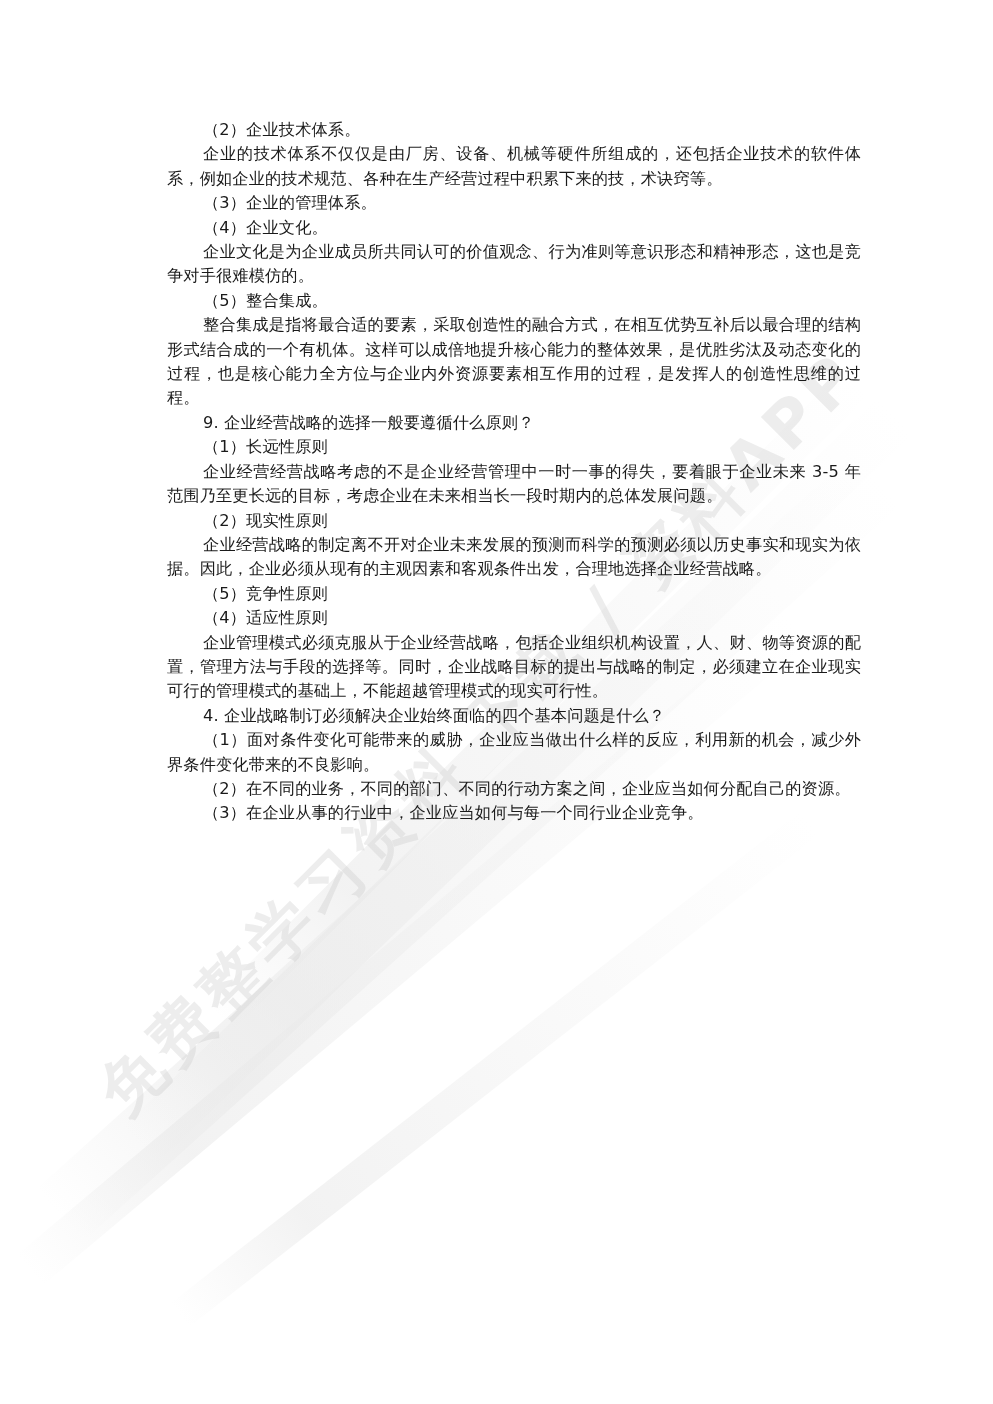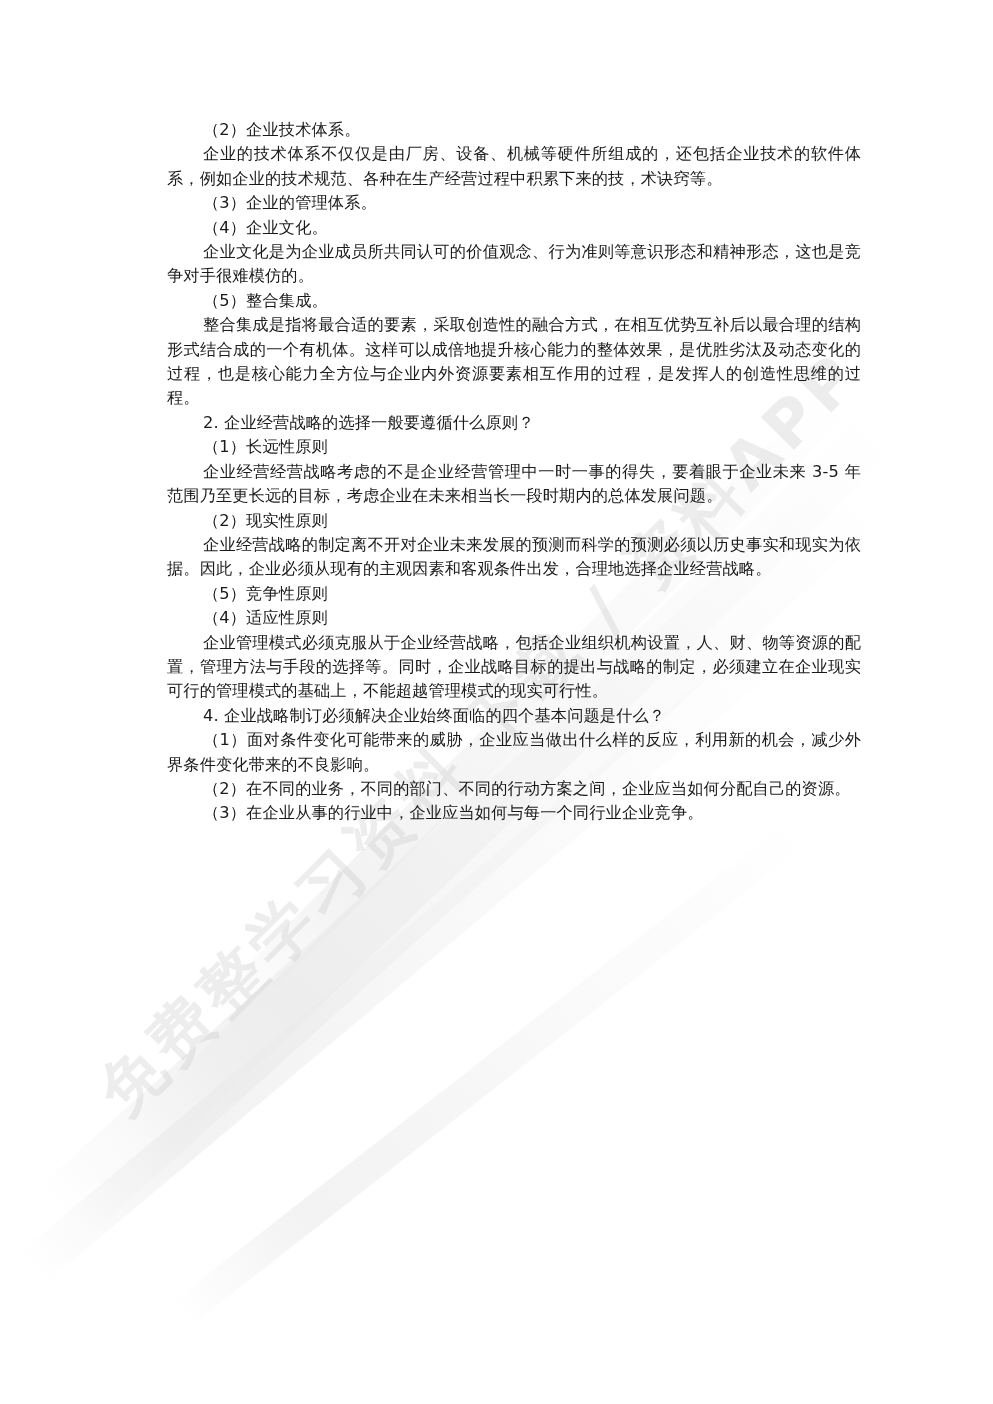--- a/index.html
+++ b/index.html
@@ -73,21 +73,21 @@
 </div>
 
 <div class="page">
   <p class="line heading">（2）企业技术体系。</p>
   <p class="line indent">企业的技术体系不仅仅是由厂房、设备、机械等硬件所组成的，还包括企业技术的软件体系，例如企业的技术规范、各种在生产经营过程中积累下来的技，术诀窍等。</p>
   <p class="line heading">（3）企业的管理体系。</p>
   <p class="line heading">（4）企业文化。</p>
   <p class="line indent">企业文化是为企业成员所共同认可的价值观念、行为准则等意识形态和精神形态，这也是竞争对手很难模仿的。</p>
   <p class="line heading">（5）整合集成。</p>
   <p class="line indent">整合集成是指将最合适的要素，采取创造性的融合方式，在相互优势互补后以最合理的结构形式结合成的一个有机体。这样可以成倍地提升核心能力的整体效果，是优胜劣汰及动态变化的过程，也是核心能力全方位与企业内外资源要素相互作用的过程，是发挥人的创造性思维的过程。</p>
-  <p class="line indent">2. 企业经营战略的选择一般要遵循什么原则？</p>
+  <p class="line indent">9. 企业经营战略的选择一般要遵循什么原则？</p>
   <p class="line heading">（1）长远性原则</p>
   <p class="line indent">企业经营经营战略考虑的不是企业经营管理中一时一事的得失，要着眼于企业未来 3-5 年范围乃至更长远的目标，考虑企业在未来相当长一段时期内的总体发展问题。</p>
   <p class="line heading">（2）现实性原则</p>
   <p class="line indent">企业经营战略的制定离不开对企业未来发展的预测而科学的预测必须以历史事实和现实为依据。因此，企业必须从现有的主观因素和客观条件出发，合理地选择企业经营战略。</p>
   <p class="line heading">（5）竞争性原则</p>
   <p class="line heading">（4）适应性原则</p>
   <p class="line indent">企业管理模式必须克服从于企业经营战略，包括企业组织机构设置，人、财、物等资源的配置，管理方法与手段的选择等。同时，企业战略目标的提出与战略的制定，必须建立在企业现实可行的管理模式的基础上，不能超越管理模式的现实可行性。</p>
   <p class="line indent">4. 企业战略制订必须解决企业始终面临的四个基本问题是什么？</p>
   <p class="line indent2">（1）面对条件变化可能带来的威胁，企业应当做出什么样的反应，利用新的机会，减少外界条件变化带来的不良影响。</p>
   <p class="line indent2">（2）在不同的业务，不同的部门、不同的行动方案之间，企业应当如何分配自己的资源。</p>

